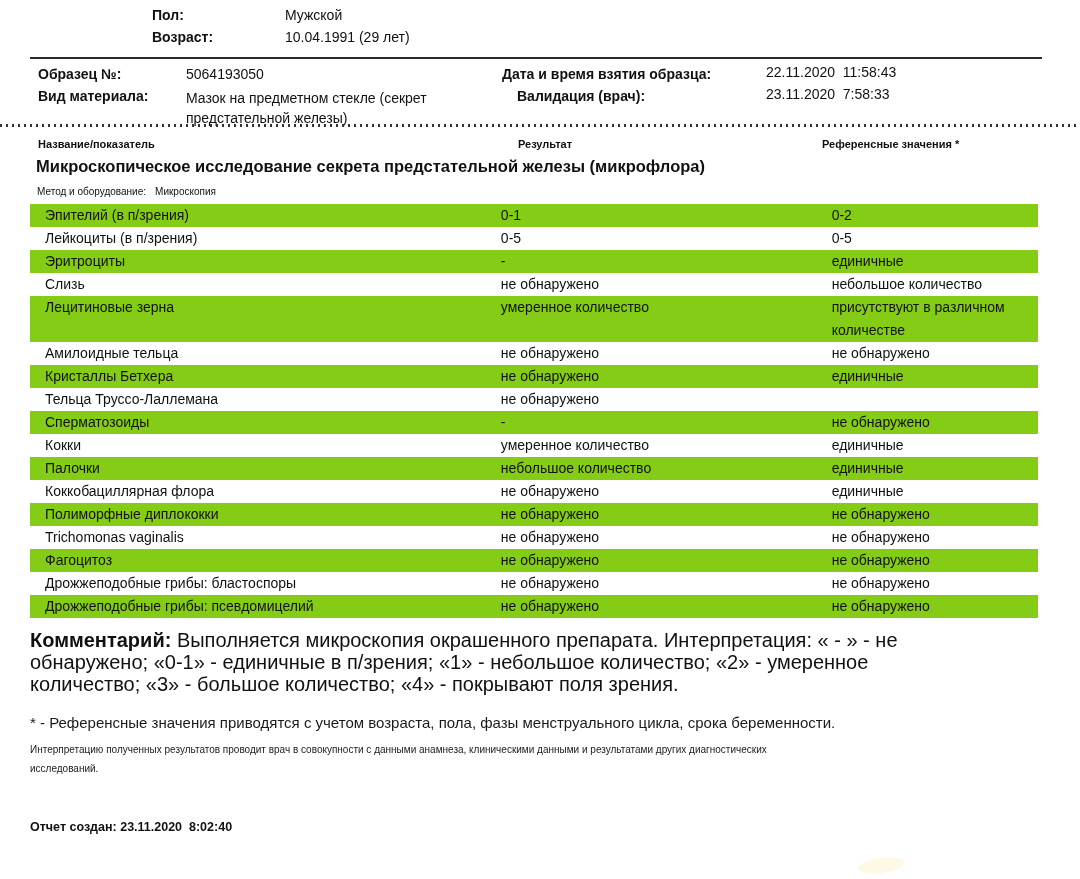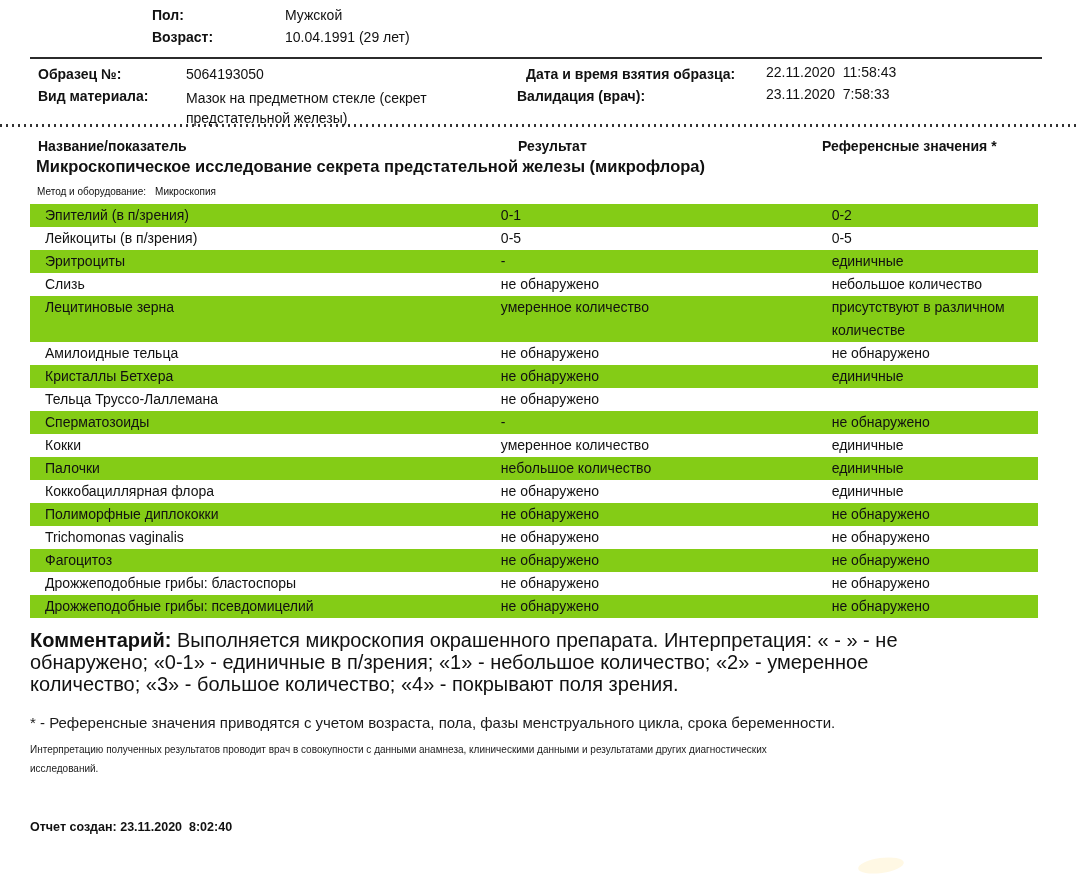--- a/index.html
+++ b/index.html
@@ -27,32 +27,32 @@
   .rule-solid {
     left: 30px; top: 57px; width: 1012px; height: 0;
     border-top: 2px solid #2b2b2b;
   }
 
   
   .lbl-sample   { left: 38px;  top: 66px; }
   .val-sample   { left: 186px; top: 66px; }
   .lbl-material { left: 38px;  top: 88px; }
   .val-material { left: 186px; top: 88px; width: 312px; line-height: 20px; }
-  .lbl-coll     { left: 526px; top: 66px; }
+  .lbl-coll     { left: 502px; top: 66px; }
   .val-coll     { left: 766px; top: 64px; }
   .lbl-valid    { left: 517px; top: 88px; }
   .val-valid    { left: 766px; top: 86px; }
 
   .rule-dotted {
     left: 0; top: 124px; width: 1080px; height: 3px;
     background: repeating-linear-gradient(to right, #333 0 2px, transparent 2px 6px);
   }
 
   
-  .colhead { font-size: 14px; font-weight: bold; top: 138px; }
+  .colhead { font-size: 11px; font-weight: bold; top: 138px; }
   .colhead-name { left: 38px; }
   .colhead-result { left: 518px; }
   .colhead-ref { left: 822px; }
 
   .section-title { left: 36px; top: 157px; font-size: 16.5px; font-weight: bold; }
   .method-line { left: 37px; top: 186px; font-size: 10px; }
   .method-line .mv { margin-left: 9px; }
 
   
   .results { position: absolute; left: 30px; top: 204px; width: 1008px; }

